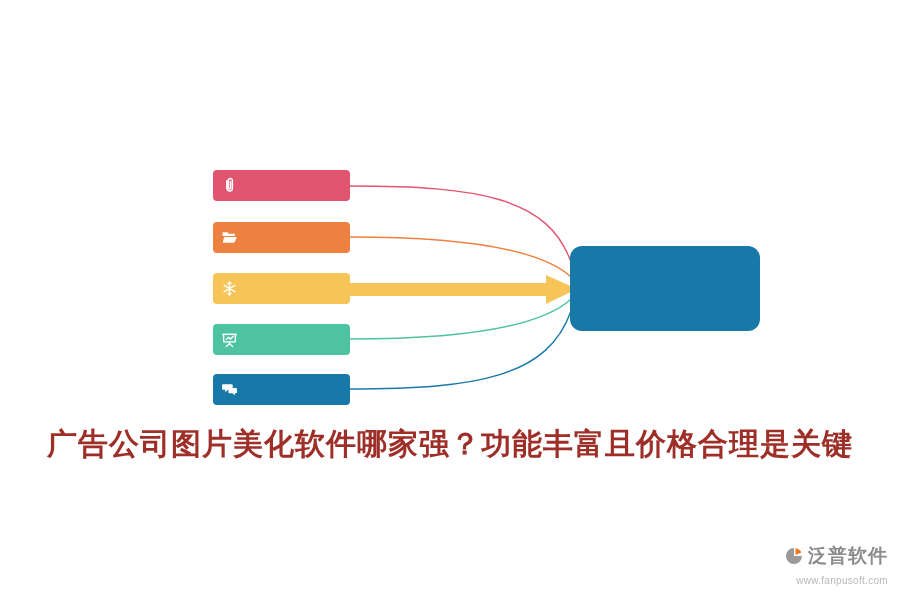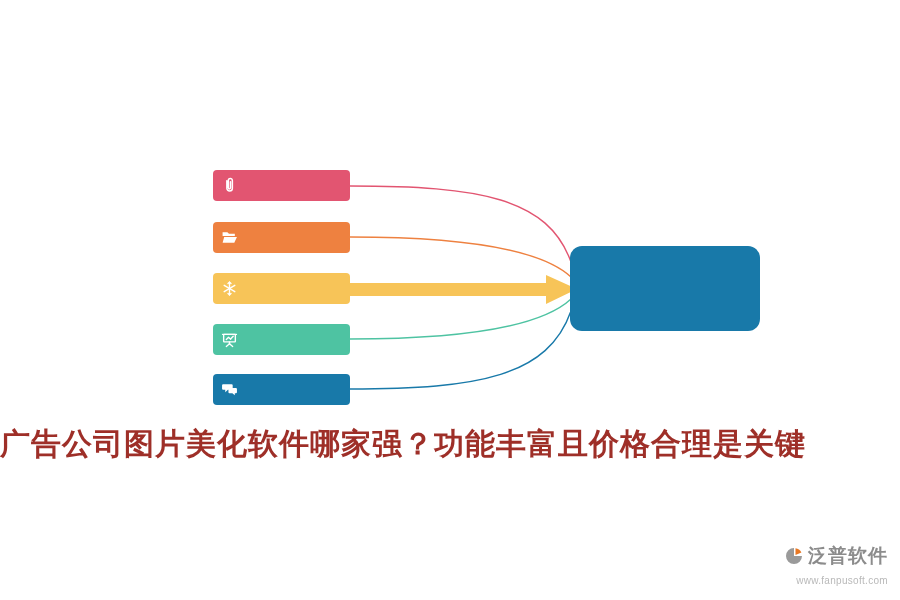--- a/index.html
+++ b/index.html
@@ -43,20 +43,21 @@
     width: 190px;
     height: 85px;
     border-radius: 12px;
     z-index: 1;
   }
   .heading {
     position: absolute;
     left: 0;
     top: 424px;
     width: 900px;
+    text-align: center;
     font-family: "Liberation Serif", "DejaVu Serif", serif;
     font-weight: bold;
     font-size: 30px;
     letter-spacing: 1px;
     white-space: nowrap;
   }
   .footer {
     position: absolute;
     right: 12px;
     bottom: 14px;

